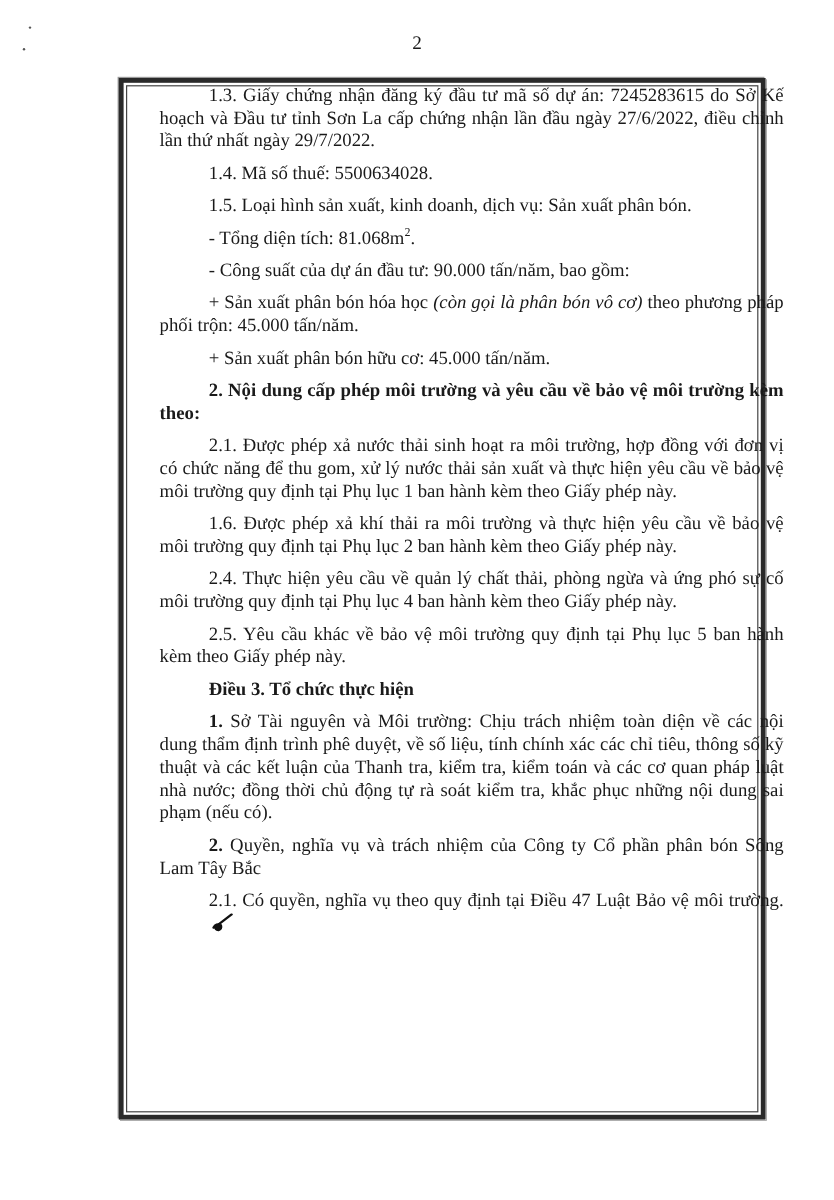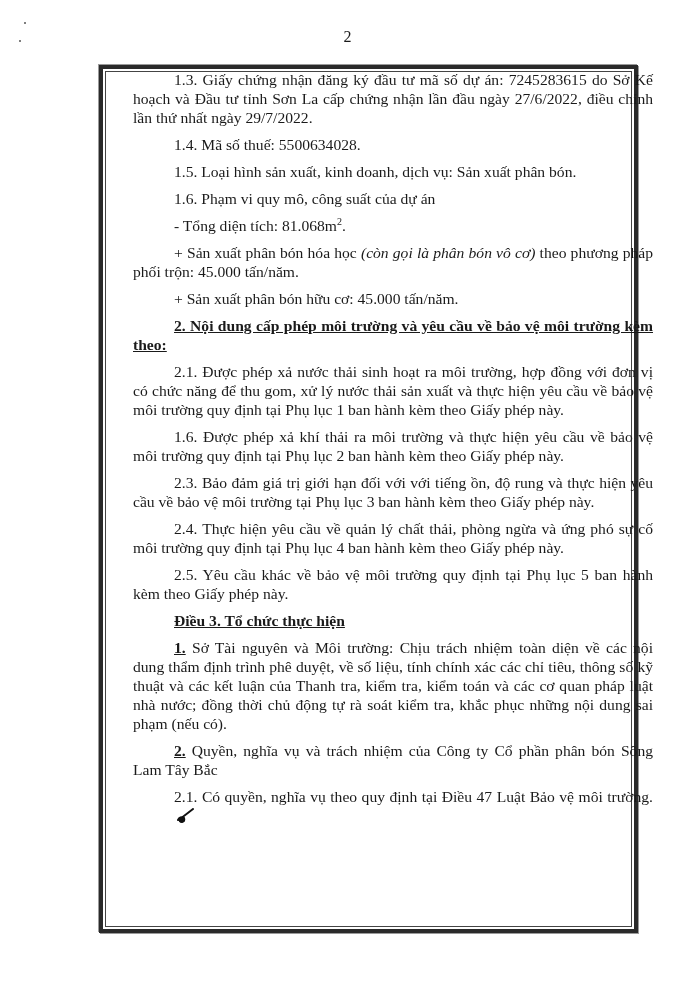--- a/index.html
+++ b/index.html
@@ -9,50 +9,49 @@
                    font-size: 16px; }
     .speck { position: absolute; width: 2px; height: 2px; background: #555; border-radius: 1px; }
     .frame { position: absolute; left: 99px; top: 65px; width: 539px; height: 868px;
              border: 4px solid #2a2a2a; box-sizing: border-box;
              box-shadow: 1px 1px 0 #9a9a9a, -1px -1px 0 #9a9a9a; }
     .frame-inner { position: absolute; left: 2px; top: 2px; right: 2px; bottom: 2px;
                    border: 1px solid #444; }
     .content { position: absolute; left: 108px; top: 70px; width: 520px;
                font-size: 15.6px; line-height: 19px; margin-left: 25px; }
     .para { margin: 0 0 8px 0; text-align: justify; text-indent: 41px; }
-    .bold { font-weight: bold; text-decoration: underline; }
+    .bold { font-weight: bold; }
     .ital { font-style: italic; }
     sup { font-size: 10px; line-height: 0; }
     .checkmark { display: inline-block; width: 20px; height: 16px; vertical-align: -3px; margin-left: 2px; }
   </style>
 </head>
 <body>
 
 <div class="speck" style="left:24px;top:22px;"></div>
 <div class="speck" style="left:19px;top:40px;"></div>
 
 <div class="page-number">2</div>
 
 <div class="frame">
   <div class="frame-inner"></div>
 </div>
 
 <div class="content">
   <p class="para">1.3. Giấy chứng nhận đăng ký đầu tư mã số dự án: 7245283615 do Sở Kế hoạch và Đầu tư tỉnh Sơn La cấp chứng nhận lần đầu ngày 27/6/2022, điều chỉnh lần thứ nhất ngày 29/7/2022.</p>
   <p class="para">1.4. Mã số thuế: 5500634028.</p>
   <p class="para">1.5. Loại hình sản xuất, kinh doanh, dịch vụ: Sản xuất phân bón.</p>
-  <p class="para">1.6. Phạm vi quy mô, công suất của dự án</p>
   <p class="para"><span>- Tổng diện tích: 81.068m</span><sup>2</sup><span>.</span></p>
+  <p class="para">- Công suất của dự án đầu tư: 90.000 tấn/năm, bao gồm:</p>
   <p class="para"><span>+ Sản xuất phân bón hóa học </span><span class="ital">(còn gọi là phân bón vô cơ)</span><span> theo phương pháp phối trộn: 45.000 tấn/năm.</span></p>
   <p class="para">+ Sản xuất phân bón hữu cơ: 45.000 tấn/năm.</p>
 
   <p class="para bold">2. Nội dung cấp phép môi trường và yêu cầu về bảo vệ môi trường kèm theo:</p>
   <p class="para">2.1. Được phép xả nước thải sinh hoạt ra môi trường, hợp đồng với đơn vị có chức năng để thu gom, xử lý nước thải sản xuất và thực hiện yêu cầu về bảo vệ môi trường quy định tại Phụ lục 1 ban hành kèm theo Giấy phép này.</p>
   <p class="para">1.6. Được phép xả khí thải ra môi trường và thực hiện yêu cầu về bảo vệ môi trường quy định tại Phụ lục 2 ban hành kèm theo Giấy phép này.</p>
-  <p class="para">2.3. Bảo đảm giá trị giới hạn đối với với tiếng ồn, độ rung và thực hiện yêu cầu về bảo vệ môi trường tại Phụ lục 3 ban hành kèm theo Giấy phép này.</p>
   <p class="para">2.4. Thực hiện yêu cầu về quản lý chất thải, phòng ngừa và ứng phó sự cố môi trường quy định tại Phụ lục 4 ban hành kèm theo Giấy phép này.</p>
   <p class="para">2.5. Yêu cầu khác về bảo vệ môi trường quy định tại Phụ lục 5 ban hành kèm theo Giấy phép này.</p>
 
   <p class="para bold">Điều 3. Tổ chức thực hiện</p>
   <p class="para"><span class="bold">1.</span><span> Sở Tài nguyên và Môi trường: Chịu trách nhiệm toàn diện về các nội dung thẩm định trình phê duyệt, về số liệu, tính chính xác các chỉ tiêu, thông số kỹ thuật và các kết luận của Thanh tra, kiểm tra, kiểm toán và các cơ quan pháp luật nhà nước; đồng thời chủ động tự rà soát kiểm tra, khắc phục những nội dung sai phạm (nếu có).</span></p>
   <p class="para"><span class="bold">2.</span><span> Quyền, nghĩa vụ và trách nhiệm của Công ty Cổ phần phân bón Sông Lam Tây Bắc</span></p>
   <p class="para"><span>2.1. Có quyền, nghĩa vụ theo quy định tại Điều 47 Luật Bảo vệ môi trường.</span><span class="checkmark"><svg width="20" height="16" viewBox="0 0 20 16">
           <path d="M2 12 Q4 8 8 10 Q9 13 6 14 Q3 14 4 11 L17 1" fill="none" stroke="#111" stroke-width="2" stroke-linecap="round"></path>
           <ellipse cx="6" cy="12" rx="3" ry="2.2" fill="#111"></ellipse>
         </svg></span></p>

